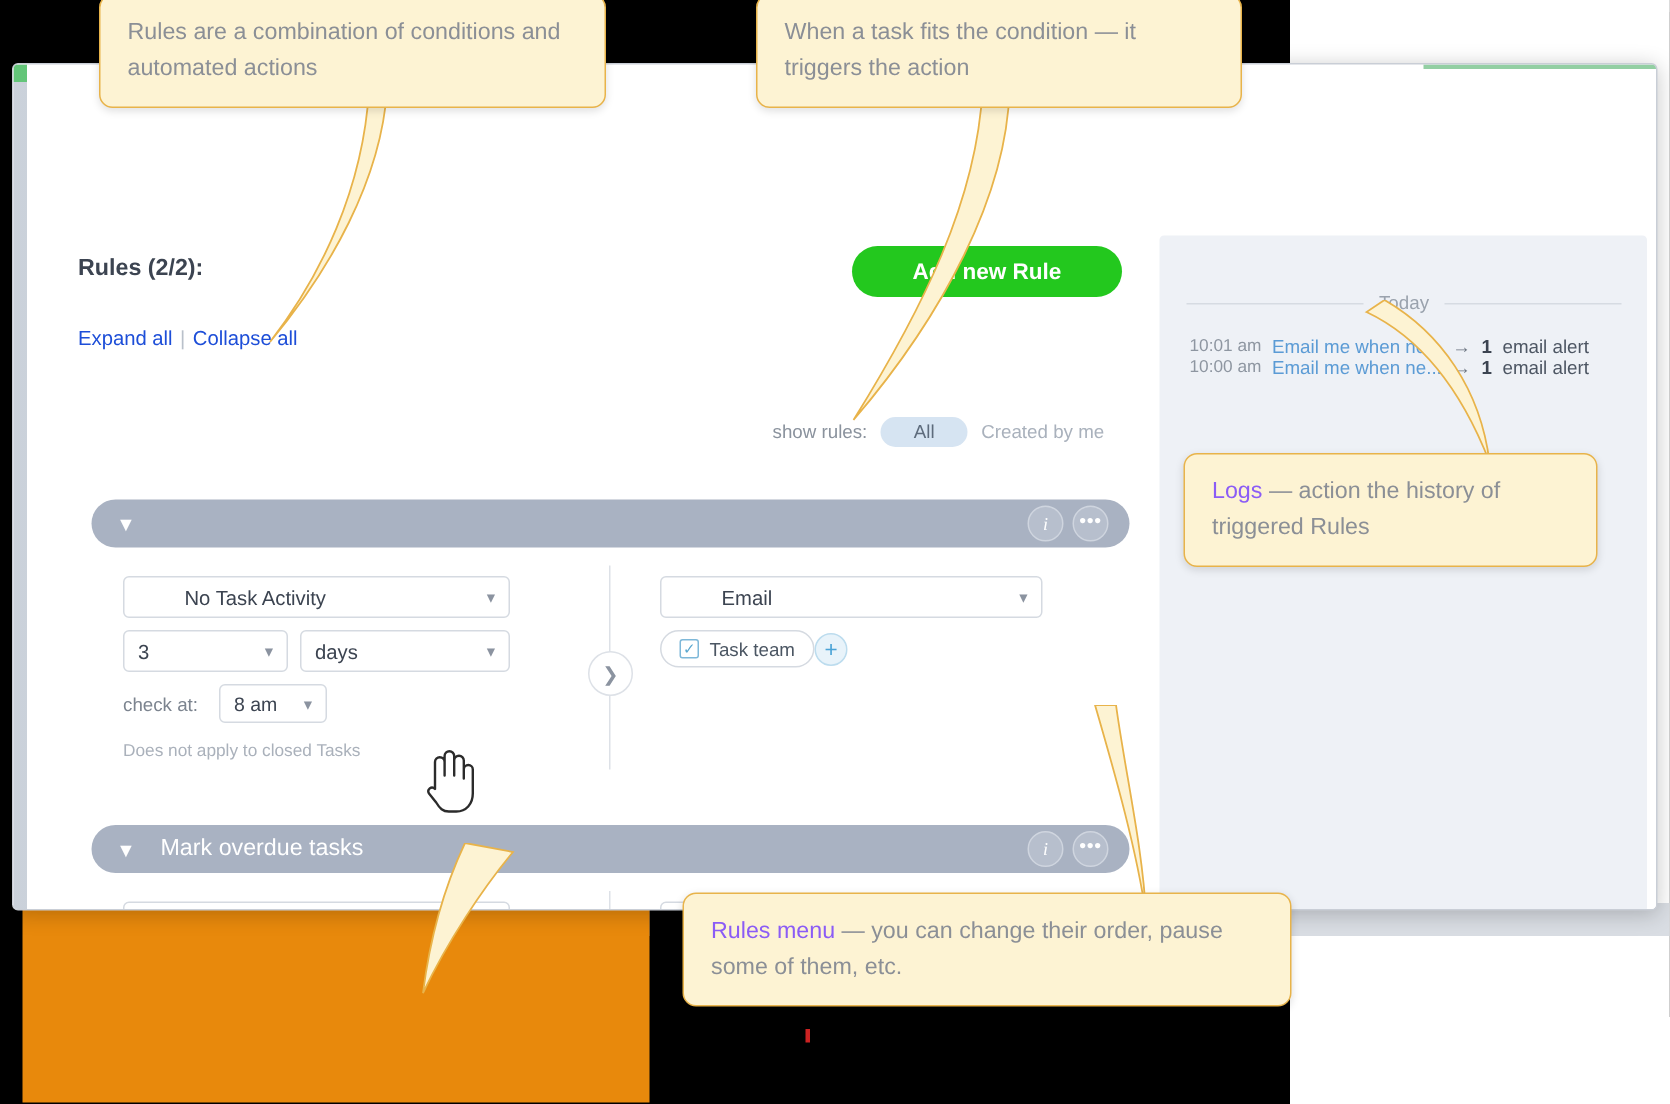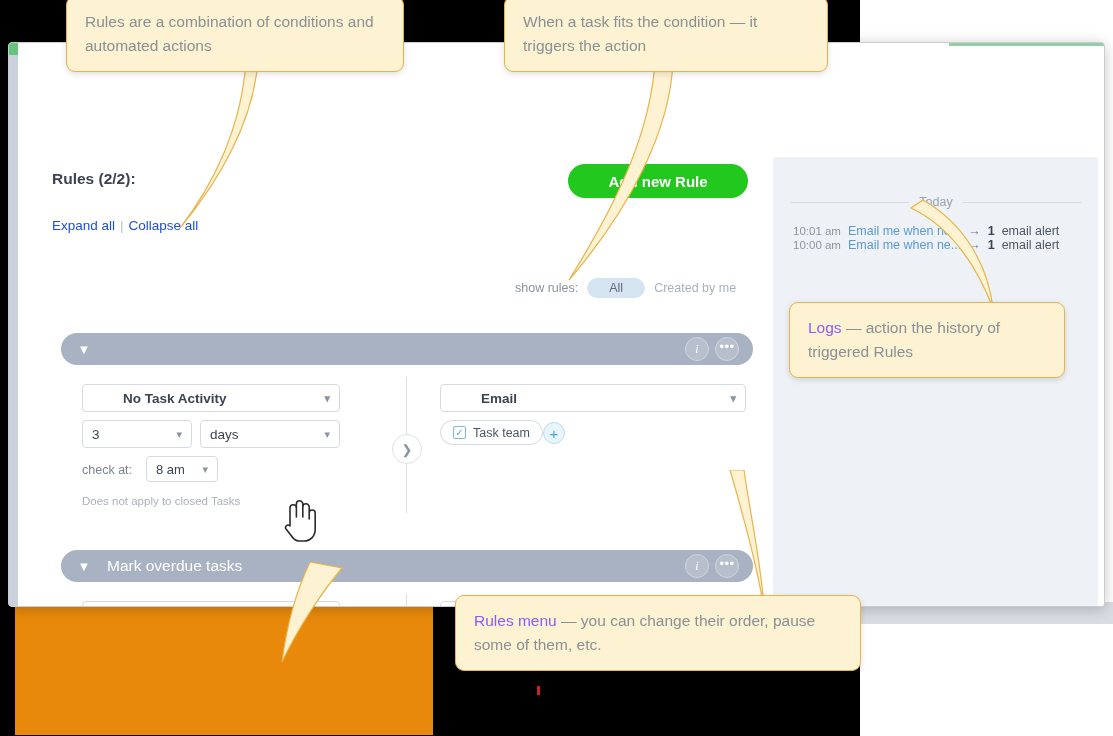--- a/index.html
+++ b/index.html
@@ -166,21 +166,21 @@
     font-family: "Liberation Sans", sans-serif; padding-bottom: 6px; }
 
   .sel {
     border: 1px solid #d5dae1; border-radius: 4px;
     background: #ffffff; height: 28px;
     display: flex; align-items: center;
     padding: 0 9px; font-size: 13.5px; color: #3c4451;
     cursor: pointer; position: absolute;
   }
   .sel .cav { margin-left: auto; color: #8b93a0; font-size: 11px; padding-left: 8px; }
-  .sel.strong { font-weight: bold; padding-left: 40px; }
+  .sel.strong { font-weight: normal; padding-left: 40px; }
 
   .smalltext { position: absolute; font-size: 12.5px; color: #7c848f; }
   .muted { position: absolute; font-size: 11.5px; color: #aab1bb; }
 
   .divider-v {
     position: absolute; width: 1px; background: #dde1e7;
   }
   .arrow-circ {
     position: absolute; width: 30px; height: 30px; border-radius: 50%;
     border: 1px solid #dde1e7; background: #ffffff;
@@ -309,21 +309,21 @@
         <div class="sel" style="left:128px; top:351px; width:72px; height:26px; font-size:13px;">
           <span>8 am</span>
           <span class="cav">▾</span>
         </div>
 
         <div class="muted" style="left:64px; top:390px;">Does not apply to closed Tasks</div>
 
         <div class="divider-v" style="left:388px; top:272px; height:136px;"></div>
         <div class="arrow-circ" style="left:374px; top:329px;">❯</div>
 
-        <div class="sel strong" style="left:422px; top:279px; width:306px;">
+        <div class="sel strong" style="left:422px; top:279px; width:255px;">
           <span>Email</span>
           <span class="cav">▾</span>
         </div>
 
         <div class="chip" style="left:422px; top:315px;">
           <span class="cbox">✓</span>
           <span>Task team</span>
         </div>
         <div class="plus-btn" style="left:525px; top:317px;">+</div>
 

